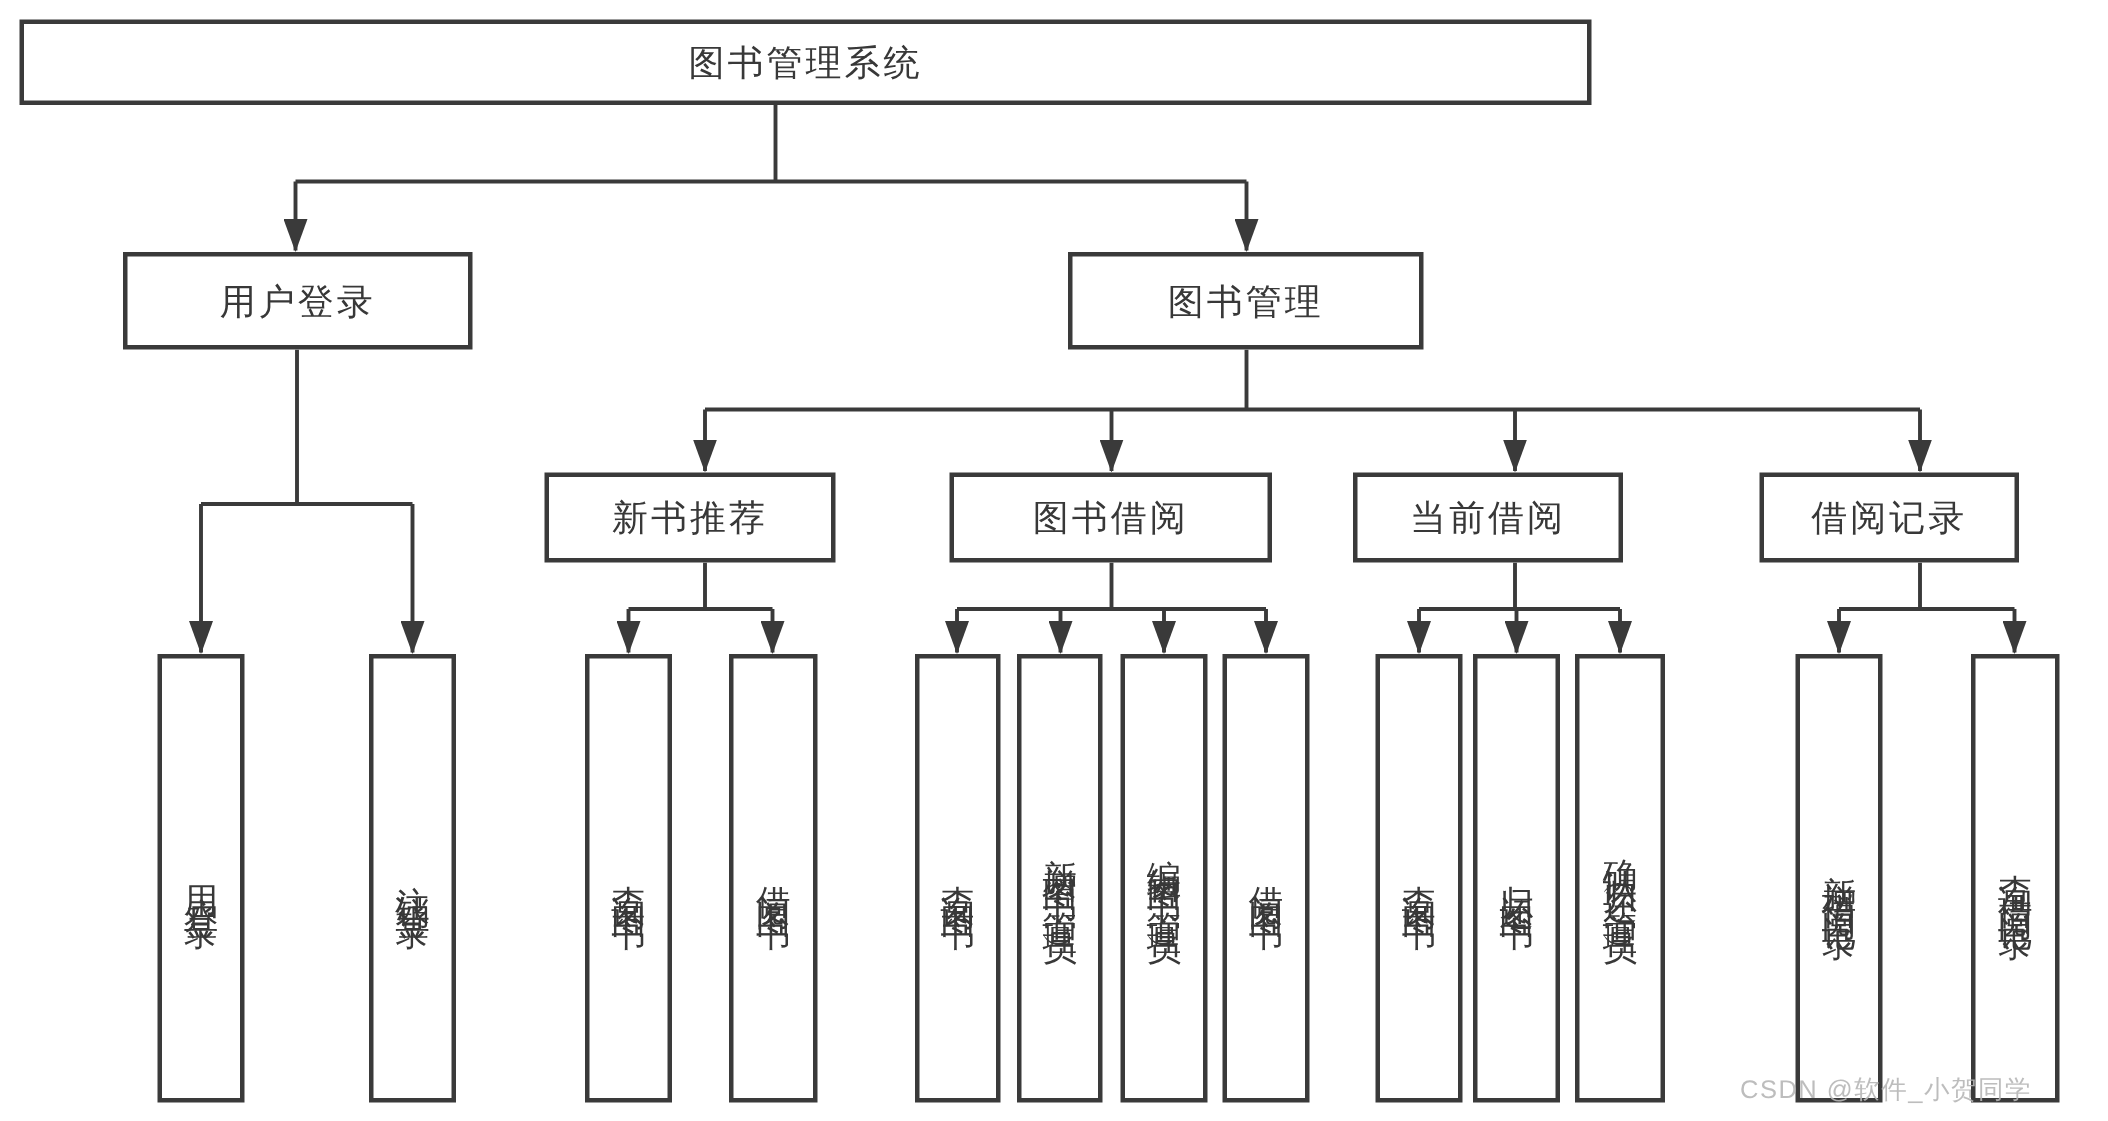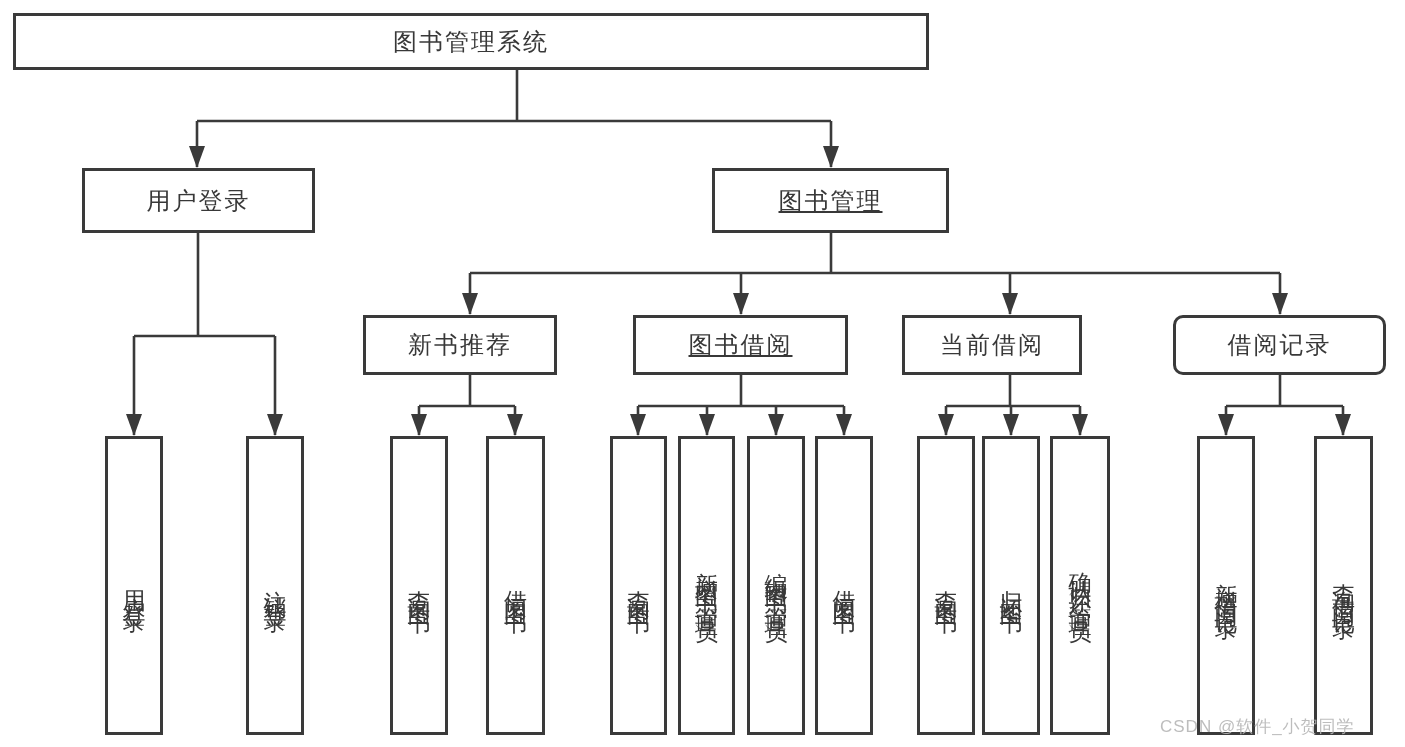--- a/index.html
+++ b/index.html
@@ -93,29 +93,29 @@
       <line x1="1011" y1="406" x2="1011" y2="435" marker-end="url(#ah)"></line>
       <line x1="1080" y1="406" x2="1080" y2="435" marker-end="url(#ah)"></line>
 
       <line x1="1280" y1="375" x2="1280" y2="406"></line>
       <line x1="1226" y1="406" x2="1343" y2="406"></line>
       <line x1="1226" y1="406" x2="1226" y2="435" marker-end="url(#ah)"></line>
       <line x1="1343" y1="406" x2="1343" y2="435" marker-end="url(#ah)"></line>
     </g>
   </svg>
 
-  <div class="node h" style="left:13px;top:13px;width:916px;height:57px;">图书管理系统</div>
+  <div class="node h" style="left:13px;top:13px;width:1048px;height:57px;">图书管理系统</div>
 
   <div class="node h" style="left:82px;top:168px;width:233px;height:65px;">用户登录</div>
-  <div class="node h" style="left:712px;top:168px;width:237px;height:65px;text-decoration:underline;">图书管理</div>
+  <div class="node h" style="left:712px;top:168px;width:237px;height:65px;">图书管理</div>
 
   <div class="node h" style="left:363px;top:315px;width:194px;height:60px;">新书推荐</div>
-  <div class="node h" style="left:633px;top:315px;width:215px;height:60px;text-decoration:underline;">图书借阅</div>
+  <div class="node h" style="left:633px;top:315px;width:215px;height:60px;">图书借阅</div>
   <div class="node h" style="left:902px;top:315px;width:180px;height:60px;">当前借阅</div>
-  <div class="node h" style="left:1173px;top:315px;width:213px;height:60px;border-radius:10px;">借阅记录</div>
+  <div class="node h" style="left:1173px;top:315px;width:173px;height:60px;">借阅记录</div>
 
   <div class="node v" style="left:105px;top:436px;width:58px;height:299px;">
     <span class="vtext">用户登录</span>
   </div>
   <div class="node v" style="left:246px;top:436px;width:58px;height:299px;">
     <span class="vtext">注销登录</span>
   </div>
 
   <div class="node v" style="left:390px;top:436px;width:58px;height:299px;">
     <span class="vtext">查询图书</span>

